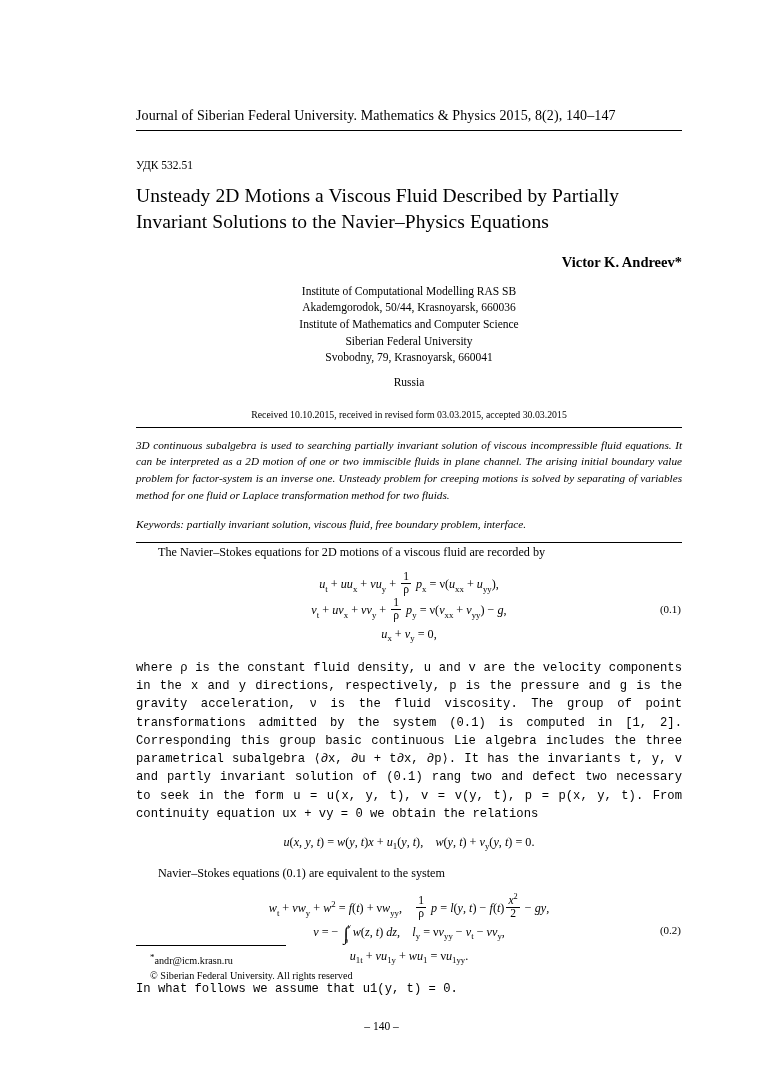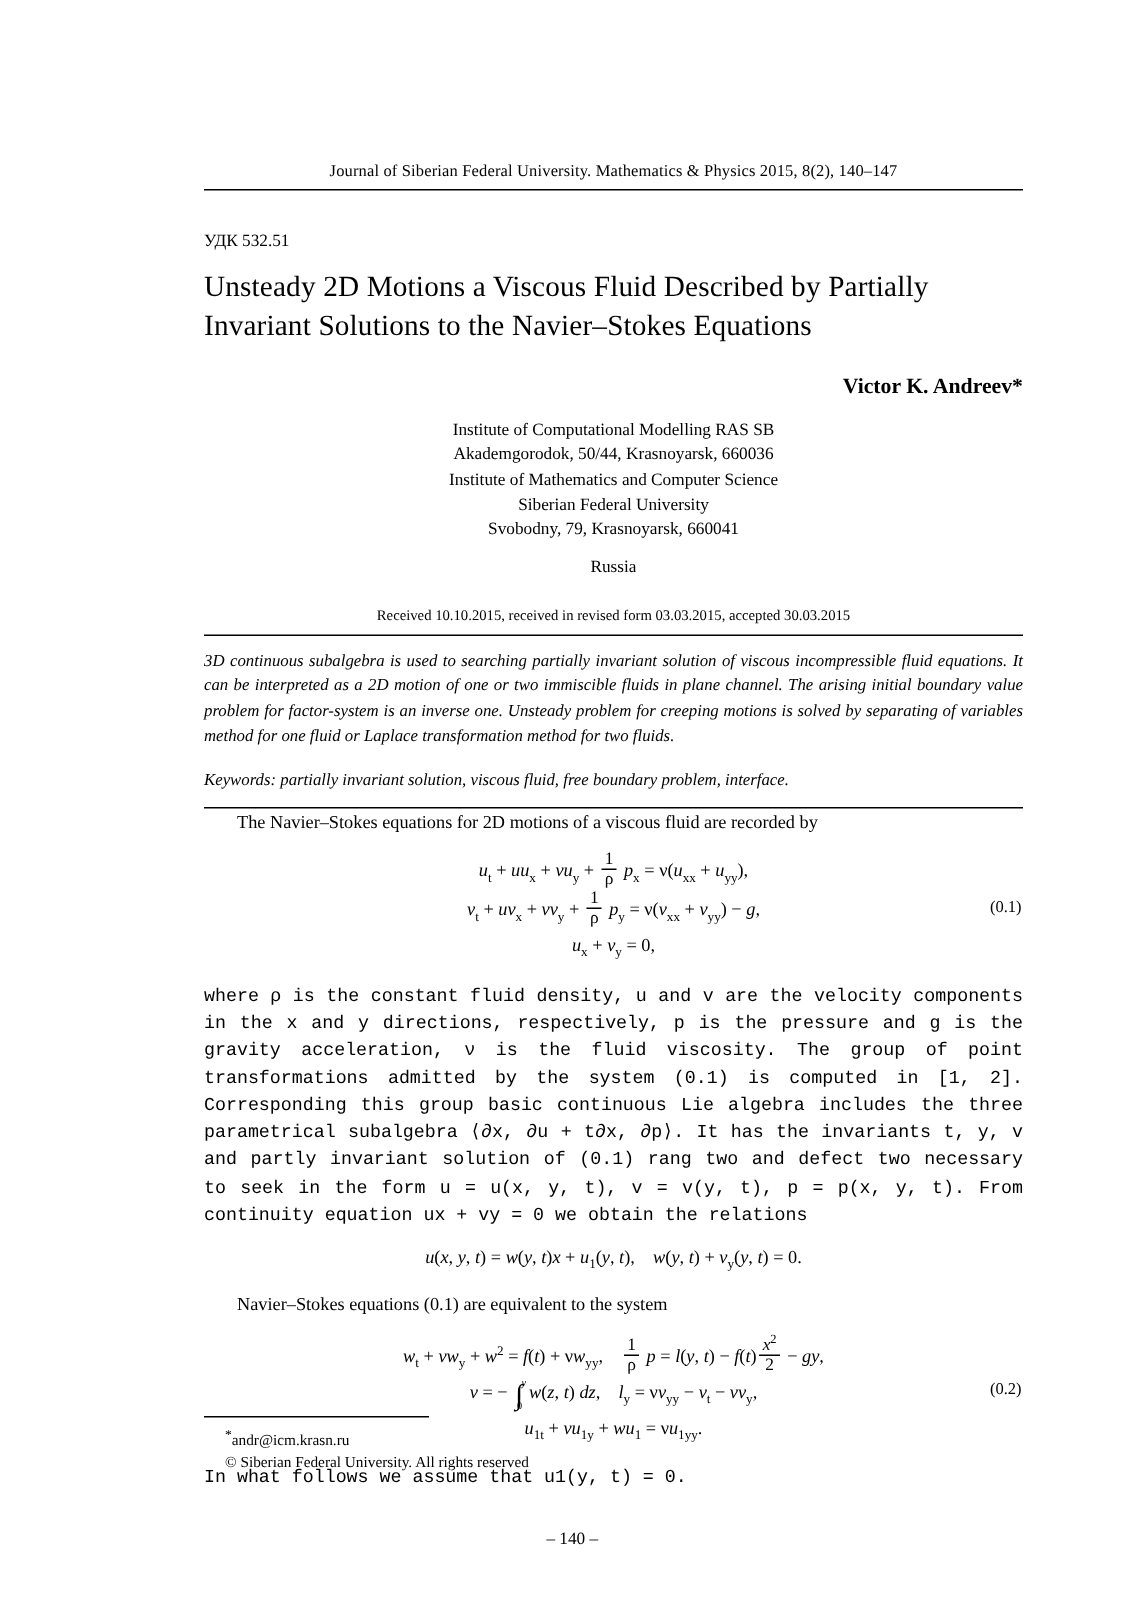--- a/index.html
+++ b/index.html
@@ -21,22 +21,21 @@
     box-sizing: border-box;
     padding: 0;
   }
   .content {
     position: absolute;
     left: 136px;
     top: 108px;
     width: 546px;
   }
   .journal-line {
-    text-align: center;
-    font-size: 11px;
+    font-size: 14px;
     letter-spacing: 0.1px;
     padding-bottom: 6px;
   }
   .rule {
     border: none;
     border-top: 0.8px solid #000;
     margin: 0;
   }
   .udk {
     font-size: 11.5px;
@@ -190,21 +189,21 @@
 
 <div class="page">
 
   <div class="content">
 
     <div class="journal-line">Journal of Siberian Federal University. Mathematics &amp; Physics 2015, 8(2), 140–147</div>
     <hr class="rule">
 
     <div class="udk">УДК 532.51</div>
 
-    <h1 class="title">Unsteady 2D Motions a Viscous Fluid Described by Partially Invariant Solutions to the Navier–Stokes Equations</h1>
+    <h1 class="title">Unsteady 2D Motions a Viscous Fluid Described by Partially Invariant Solutions to the Navier–Physics Equations</h1>
 
     <div class="author">Victor K. Andreev*</div>
 
     <div class="affil">
       <div>Institute of Computational Modelling RAS SB</div>
       <div>Akademgorodok, 50/44, Krasnoyarsk, 660036</div>
       <div>Institute of Mathematics and Computer Science</div>
       <div>Siberian Federal University</div>
       <div>Svobodny, 79, Krasnoyarsk, 660041</div>
       <div class="gap">Russia</div>

